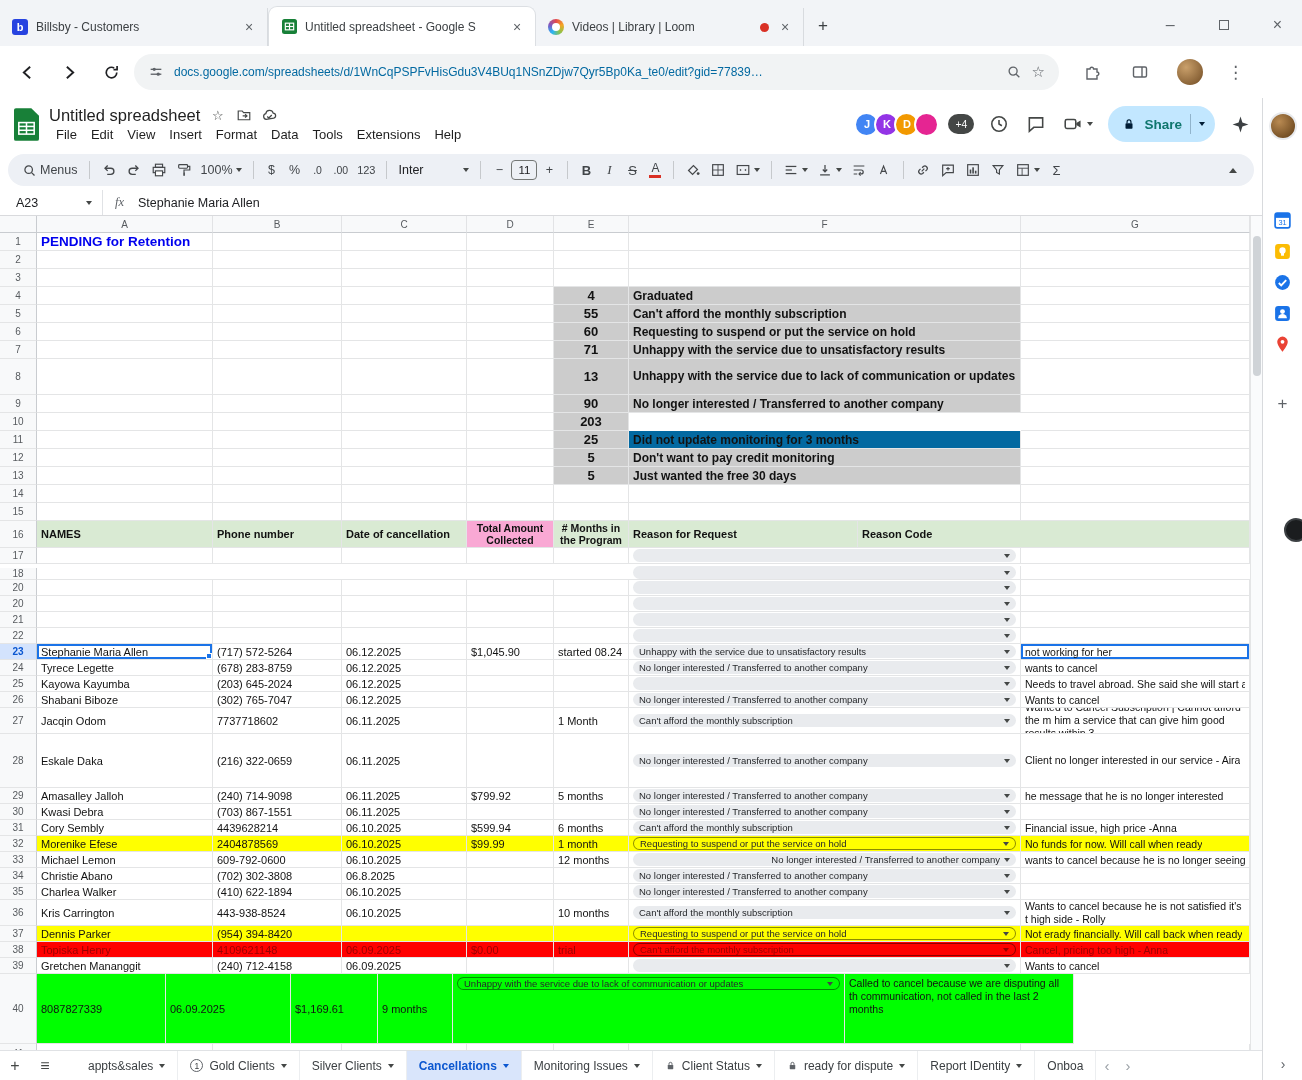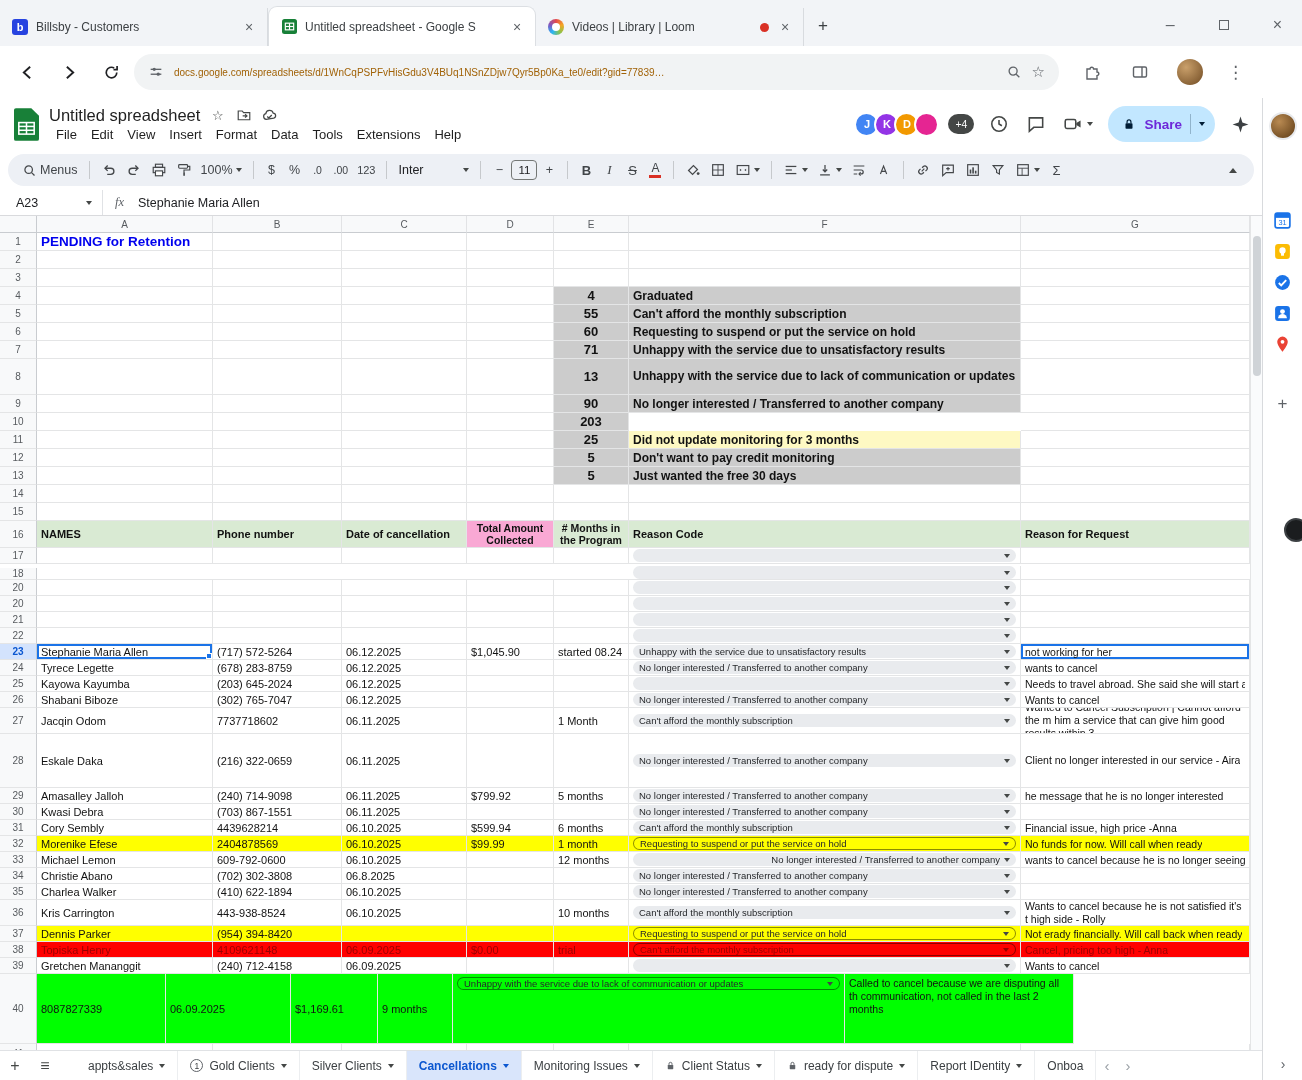--- a/index.html
+++ b/index.html
@@ -19,39 +19,39 @@
   .fav-loom::after{ content:""; position:absolute; inset:4px; background:#fff; border-radius:50%; }
   .recdot { width:9px; height:9px; border-radius:50%; background:#d93025; flex:none; }
   .newtab { font-size:17px; color:#3c4043; margin:0 0 10px 14px; }
   .wincontrols { margin-left:auto; display:flex; align-items:center; gap:44px; padding:0 20px 12px 0; color:#5f6368; }
   .winbox { width:10px; height:10px; border:1.4px solid #5f6368; display:inline-block; }
 
   
   #navbar { position:absolute; top:46px; left:0; width:1302px; height:52px; background:#fff; display:flex; align-items:center; }
   .navico { width:22px; height:22px; display:flex; align-items:center; justify-content:center; flex:none; }
   .omnibox { width:925px; height:36px; background:#f1f3f4; border-radius:18px; margin-left:12px; display:flex; align-items:center; padding:0 14px; gap:10px; }
-  .urltext { flex:1; font-size:10px; color:#a16207; white-space:nowrap; overflow:hidden; }
+  .urltext { flex:1; font-size:12px; color:#0369a1; white-space:nowrap; overflow:hidden; }
   .avatar { width:26px; height:26px; border-radius:50%; background:radial-gradient(circle at 35% 32%, #caa06b, #6f4a22); flex:none; }
   .kebab { font-size:17px; color:#5f6368; }
 
   
   #sheets-header { position:absolute; top:98px; left:0; width:1262px; height:52px; background:#fff; display:flex; align-items:center; }
   .sh-logo { margin:0 10px 0 14px; flex:none; }
   .sh-titleblock { display:flex; flex-direction:column; gap:1px; }
   .sh-toprow { display:flex; align-items:center; gap:9px; }
   .doc-title { font-size:16.5px; color:#1f1f1f; }
   .mini { width:17px; height:17px; display:flex; align-items:center; justify-content:center; color:#444746; font-size:13px; }
   #menu-items { display:flex; align-items:center; }
   .menu-item { font-size:13px; color:#1f1f1f; padding:1px 7px; border-radius:4px; }
   .sh-right { margin-left:auto; display:flex; align-items:center; gap:13px; padding-right:10px; }
   #collab-avatars { display:flex; align-items:center; }
   .collab { width:25px; height:25px; border-radius:50%; border:2px solid #fff; margin-left:-5px; color:#fff; font-size:11px; font-weight:bold; display:flex; align-items:center; justify-content:center; }
   .morechip { min-width:26px; height:20px; border-radius:10px; background:#444746; color:#fff; font-size:10.5px; display:flex; align-items:center; justify-content:center; padding:0 5px; margin-left:-4px; }
   .hico { width:24px; height:24px; display:flex; align-items:center; justify-content:center; }
-  .share-btn { height:36px; background:#c2e7ff; color:#6d28d9; border-radius:18px; display:flex; align-items:center; padding:0 6px 0 14px; font-size:13.5px; font-weight:600; gap:8px; }
+  .share-btn { height:36px; background:#c2e7ff; color:#0f766e; border-radius:18px; display:flex; align-items:center; padding:0 6px 0 14px; font-size:13.5px; font-weight:600; gap:8px; }
   .share-div { width:1px; height:20px; background:rgba(0,29,53,.25); }
   .caret { display:inline-block; width:0; height:0; border-left:4px solid transparent; border-right:4px solid transparent; border-top:5px solid #444746; }
   .caret.small { border-left-width:3.5px; border-right-width:3.5px; border-top-width:4px; }
   .caret-up { display:inline-block; width:0; height:0; border-left:4px solid transparent; border-right:4px solid transparent; border-bottom:5px solid #444746; }
 
   
   #toolbar { position:absolute; top:150px; left:0; width:1262px; height:40px; background:#fff; display:flex; align-items:center; }
   .tb-pill { margin:0 8px; width:1246px; height:32px; background:#edf0f5; border-radius:16px; display:flex; align-items:center; padding:0 10px; gap:1px; }
   .tb-sep { width:1px; height:18px; background:#c6c9cc; margin:0 6px; flex:none; }
   .tbtn { height:24px; min-width:22px; padding:0 4px; border-radius:4px; display:flex; align-items:center; justify-content:center; color:#414549; font-size:12.5px; gap:3px; flex:none; }
@@ -567,21 +567,21 @@
           <div class="cell sum-label" style="width: 392px; background: rgb(204, 204, 204); margin-top: 31px;">Non Payment</div>
           <div class="cell" style="width: 229px;"></div>
         </div>
         <div class="grow" style="height: 18px;">
           <div class="rh">11</div>
           <div class="cell" style="width: 176px;"></div>
           <div class="cell" style="width: 129px;"></div>
           <div class="cell" style="width: 125px;"></div>
           <div class="cell" style="width: 87px;"></div>
           <div class="cell sum-num" style="width: 75px; background: rgb(204, 204, 204);">25</div>
-          <div class="cell sum-label" style="width: 392px; background: #fef9c3; text-align: right;">Did not update monitoring for 3 months</div>
+          <div class="cell sum-label" style="width: 392px; background: #0369a1; text-align: right;">Did not update monitoring for 3 months</div>
           <div class="cell" style="width: 229px;"></div>
         </div>
         <div class="grow" style="height: 18px;">
           <div class="rh">12</div>
           <div class="cell" style="width: 176px;"></div>
           <div class="cell" style="width: 129px;"></div>
           <div class="cell" style="width: 125px;"></div>
           <div class="cell" style="width: 87px;"></div>
           <div class="cell sum-num" style="width: 75px; background: rgb(204, 204, 204);">5</div>
           <div class="cell sum-label" style="width: 392px; background: rgb(204, 204, 204);">Don't want to pay credit monitoring</div>
@@ -617,22 +617,22 @@
           <div class="cell" style="width: 392px;"></div>
           <div class="cell" style="width: 229px;"></div>
         </div>
         <div class="grow" style="height: 27px;">
           <div class="rh">16</div>
           <div class="cell hdr" style="width: 176px; background: rgb(217, 234, 211);">NAMES</div>
           <div class="cell hdr" style="width: 129px; background: rgb(217, 234, 211);">Phone number</div>
           <div class="cell hdr" style="width: 125px; background: rgb(217, 234, 211);">Date of cancellation</div>
           <div class="cell hdr hdr-center wrap" style="width: 87px; background: #f9a8d4;">Total Amount Collected</div>
           <div class="cell hdr hdr-center wrap" style="width: 75px; background: rgb(217, 234, 211);"># Months in the Program</div>
+          <div class="cell hdr" style="width: 229px; background: rgb(217, 234, 211);">Reason for Request</div>
           <div class="cell hdr" style="width: 392px; background: rgb(217, 234, 211);">Reason Code</div>
-          <div class="cell hdr" style="width: 229px; background: rgb(217, 234, 211);">Reason for Request</div>
         </div>
         <div class="grow" style="height: 16px;">
           <div class="rh">17</div>
           <div class="cell" style="width: 176px;"></div>
           <div class="cell" style="width: 129px;"></div>
           <div class="cell" style="width: 125px;"></div>
           <div class="cell" style="width: 87px;"></div>
           <div class="cell" style="width: 75px;"></div>
           <div class="cell" style="width: 392px;">
             <div class="pick">

